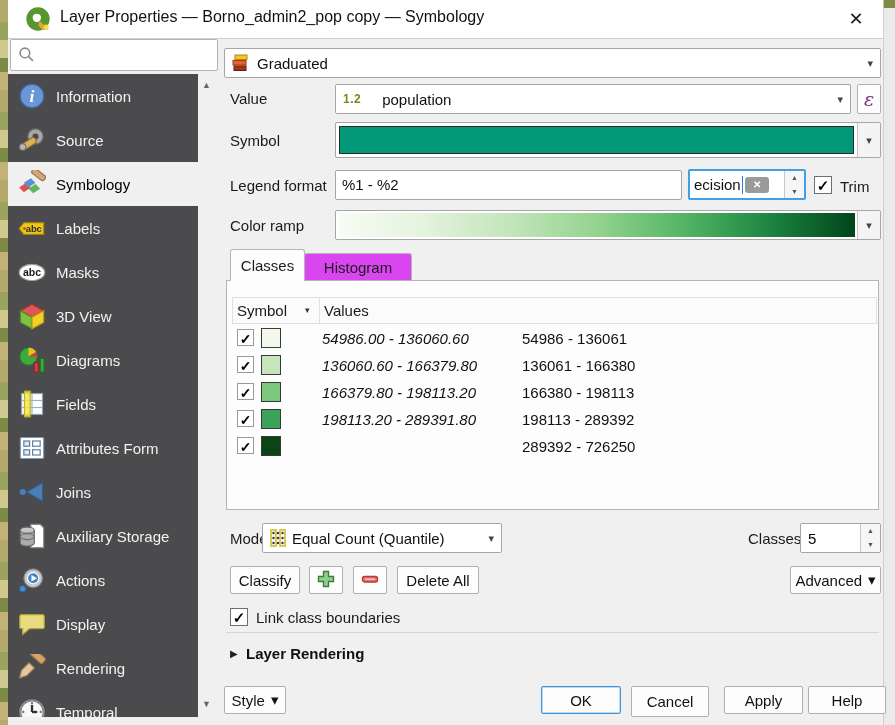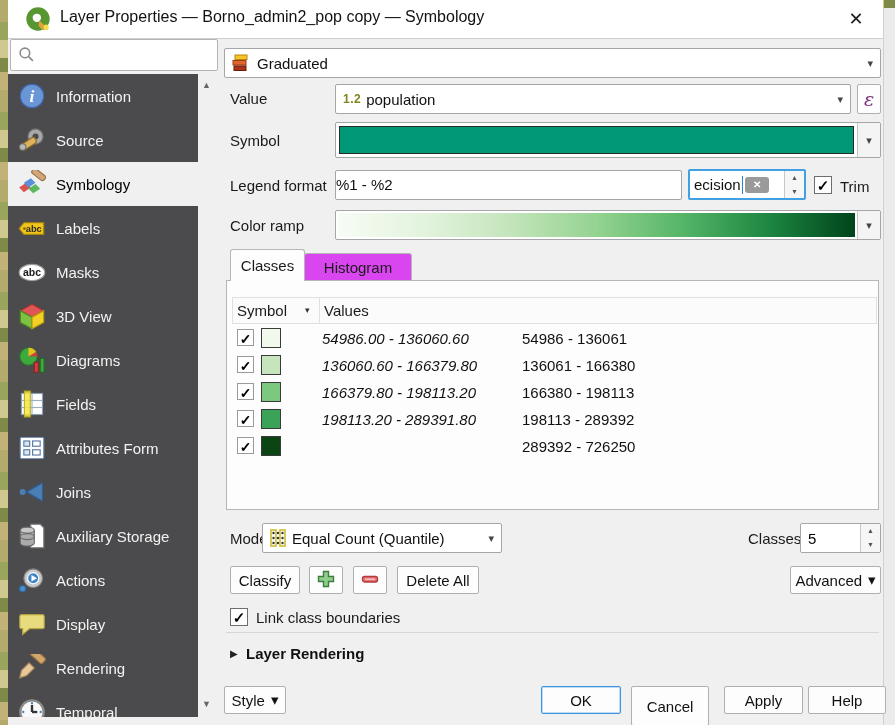--- a/index.html
+++ b/index.html
@@ -42,28 +42,28 @@
   .combo{position:absolute;display:flex;align-items:center;}
   .combo .carr{margin-left:auto;margin-right:7px;font-size:11px;color:#444;}
   .btn{position:absolute;background:#fdfdfd;border:1px solid #b0b0b0;text-align:center;display:flex;align-items:center;justify-content:center;gap:6px;cursor:default;}
 
   .renderer-combo{left:216px;top:48px;width:657px;height:30px;}
   .renderer-combo .ricon{margin-left:6px;width:20px;height:20px;}
   .renderer-combo .rtxt{margin-left:6px;}
 
   .value-combo{left:327px;top:84px;width:516px;height:30px;}
   .badge-12{margin-left:7px;font-size:12px;font-weight:bold;color:#83831f;letter-spacing:0.5px;}
-  .value-combo .vtxt{margin-left:5px;}
+  .value-combo .vtxt{margin-left:21px;}
   .expr-btn{position:absolute;left:849px;top:84px;width:24px;height:30px;font-family:"DejaVu Serif",serif;font-size:19px;color:#7d2d7d;font-style:italic;}
 
   .symbol-widget{position:absolute;left:327px;top:122px;width:546px;height:36px;background:#fff;border:1px solid #a6a6a6;border-radius:2px;display:flex;box-sizing:border-box;}
   .symbol-fill{flex:1;margin:3px;border:1px solid #2a2a2a;}
   .symbol-drop{width:22px;border-left:1px solid #c4c4c4;display:flex;align-items:center;justify-content:center;font-size:11px;color:#444;background:#f4f4f4;}
 
-  .legend-input{position:absolute;left:327px;top:170px;width:347px;height:30px;box-sizing:border-box;background:#fff;border:1px solid #a6a6a6;border-radius:2px;font-size:15px;line-height:28px;padding-left:0;color:#111;}
+  .legend-input{position:absolute;left:327px;top:170px;width:347px;height:30px;box-sizing:border-box;background:#fff;border:1px solid #a6a6a6;border-radius:2px;font-size:15px;line-height:28px;padding-left:6px;color:#111;}
 
   .precision-spin{position:absolute;left:680px;top:169px;width:118px;height:31px;box-sizing:border-box;background:#fff;border:2px solid #42a0e2;border-radius:2px;display:flex;align-items:center;}
   .prec-text{font-size:15px;color:#111;margin-left:4px;white-space:nowrap;overflow:hidden;}
   .caret{width:1.5px;height:18px;background:#2b7fd4;margin-left:1px;flex:none;}
   .clear-btn{flex:none;width:24px;height:16px;background:#9a9a9a;border-radius:3px;margin-left:2px;color:#fff;font-size:10px;font-weight:bold;text-align:center;line-height:16px;}
   .spin-col{flex:none;margin-left:auto;width:19px;height:100%;border-left:1px solid #c8c8c8;display:flex;flex-direction:column;background:#f6f6f6;}
   .spin-col i{flex:1;font-style:normal;font-size:7px;color:#555;text-align:center;line-height:13px;}
 
   .checkbox{position:absolute;width:18px;height:18px;box-sizing:border-box;background:#fff;border:1px solid #6e6e6e;text-align:center;}
   .checkbox i{font-style:normal;font-weight:bold;font-size:15px;line-height:16px;color:#000;}
@@ -442,21 +442,21 @@
   <span class="lbl collapse-arrow" style="left:222px;top:648px;">▶</span>
   <span class="lbl lr-title" style="left:238px;top:645px;">Layer Rendering</span>
 
   <div class="btn" style="left:216px;top:686px;width:62px;height:28px;">
     <span>Style</span>
     <span class="carr" style="margin:0;">▾</span>
   </div>
   <div class="btn btn-ok" style="left:533px;top:686px;width:80px;height:28px;">
       <span>OK</span>
     </div>
-  <div class="btn" style="left:623px;top:686px;width:78px;height:40px;">
+  <div class="btn" style="left:623px;top:686px;width:78px;height:31px;">
       <span>Cancel</span>
     </div>
   <div class="btn" style="left:716px;top:686px;width:79px;height:28px;">
       <span>Apply</span>
     </div>
   <div class="btn" style="left:800px;top:686px;width:78px;height:28px;">
       <span>Help</span>
     </div>
 
 </div>

